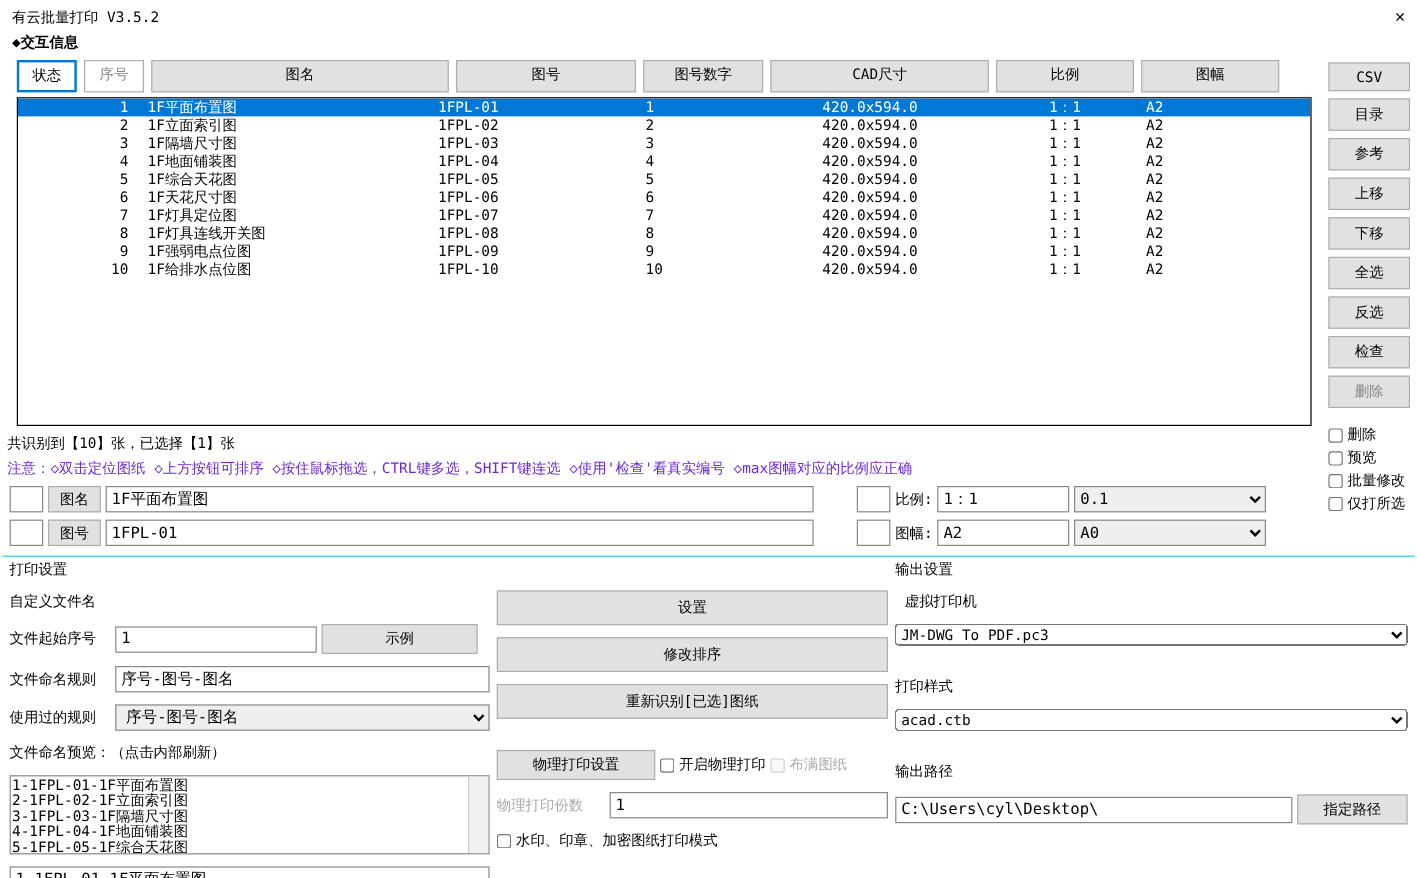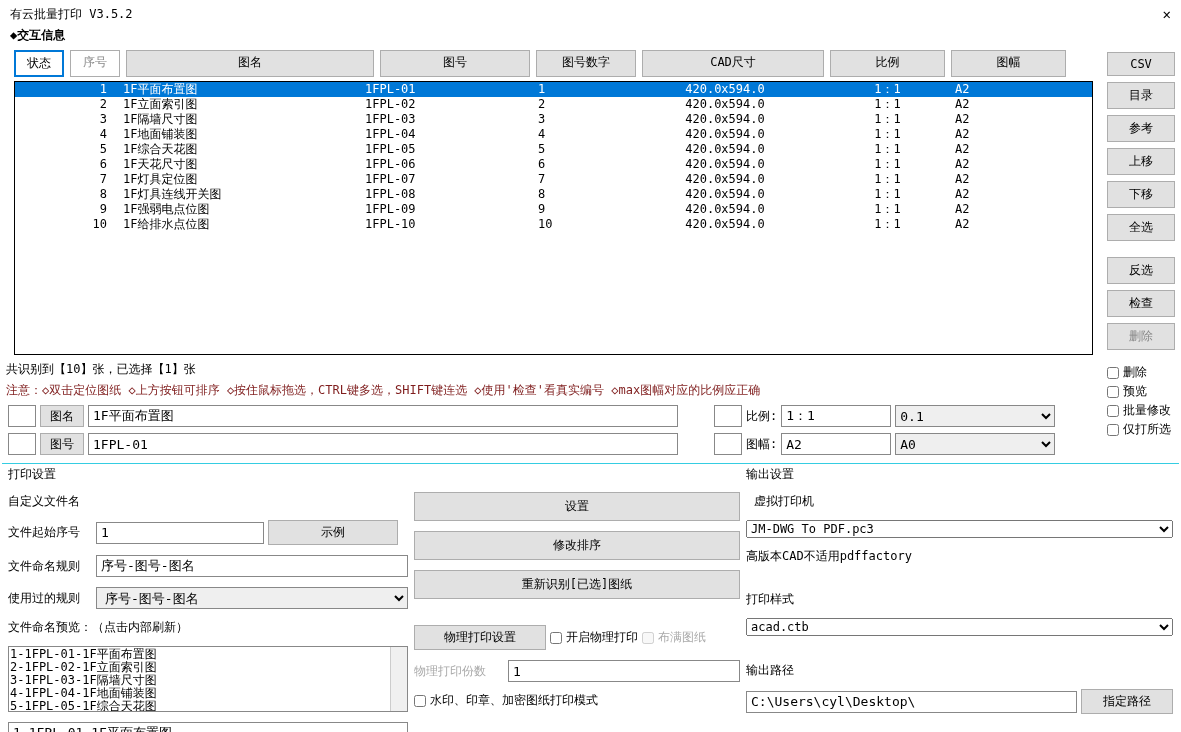--- a/index.html
+++ b/index.html
@@ -31,21 +31,21 @@
 .tc.name { width: 250px; padding-left: 8px; }
 .tc.code { width: 165px; }
 .tc.codenr { width: 100px; text-align: left; padding-left: 8px; }
 .tc.cad { width: 190px; text-align: center; }
 .tc.scale { width: 135px; text-align: center; }
 .tc.frame { width: 80px; }
 .chk-col { display: flex; flex-direction: column; gap: 2px; padding-top: 2px; }
 .chk { display: flex; align-items: center; gap: 4px; }
 .chk input { width: 12px; height: 12px; }
 .status-text { padding: 2px 6px; }
-.hint-text { padding: 2px 6px; color: #7f1d1d; white-space: nowrap; }
+.hint-text { padding: 2px 6px; color: #6d28d9; white-space: nowrap; }
 .edit-row { display: flex; align-items: center; gap: 4px; padding: 4px 8px 2px; }
 .edit-row .sq { width: 28px; height: 22px; background: #fff; border: 1px solid #888; }
 .edit-row .lbl-btn { width: 44px; height: 22px; background: #e1e1e1; border: 1px solid #adadad; display: flex; align-items: center; justify-content: center; }
 .edit-row input[type=text] { height: 22px; border: 1px solid #888; padding: 0 4px; font-family: "Consolas", monospace; font-size: 13px; }
 .edit-row select { height: 22px; border: 1px solid #888; font-family: "Consolas", monospace; font-size: 13px; }
 .sep { border-top: 1px solid #35cde2; margin: 6px 2px 2px; }
 .bottom { display: flex; gap: 6px; padding: 0 8px; }
 .bcol { display: flex; flex-direction: column; gap: 10px; }
 .bcol.c1 { width: 400px; }
 .bcol.c2 { width: 326px; }
@@ -199,21 +199,21 @@
     </div>
   </div>
 
   <div class="right-panel">
     <div id="sidebar-btns">
         <div class="sidebar-btn" style="margin-bottom: 6px;">CSV</div>
         <div class="sidebar-btn" style="margin-bottom: 6px;">目录</div>
         <div class="sidebar-btn" style="margin-bottom: 6px;">参考</div>
         <div class="sidebar-btn" style="margin-bottom: 6px;">上移</div>
         <div class="sidebar-btn" style="margin-bottom: 6px;">下移</div>
-        <div class="sidebar-btn" style="margin-bottom: 16px;">全选</div>
+        <div class="sidebar-btn" style="margin-bottom: 6px;">全选</div>
         <div class="sidebar-btn" style="margin-bottom: 6px;">反选</div>
         <div class="sidebar-btn" style="margin-bottom: 6px;">检查</div>
         <div class="sidebar-btn disabled" style="margin-bottom: 6px;">删除</div>
       </div>
     <div class="chk-col" id="sidebar-chks">
         <div class="chk">
           <input type="checkbox" style="">
           <span>删除</span>
         </div>
         <div class="chk">
@@ -286,21 +286,20 @@
     <div class="inline-chk">
         <input type="checkbox" style="">
         <span>水印、印章、加密图纸打印模式</span>
       </div>
   </div>
 
   <div class="bcol c3">
     <div>输出设置</div>
     <div class="subtitle">虚拟打印机</div>
     <select style="width:100%"><option>JM-DWG To PDF.pc3</option></select>
-    <div>高版本CAD不适用pdffactory</div>
     <div style="height:6px"></div>
     <div>打印样式</div>
     <select style="width:100%"><option>acad.ctb</option></select>
     <div style="height:6px"></div>
     <div>输出路径</div>
     <div class="bline">
       <input type="text" style="flex: 1 1 0%;" value="C:\Users\cyl\Desktop\">
       <div class="btn" style="width:92px">指定路径</div>
     </div>
   </div>

